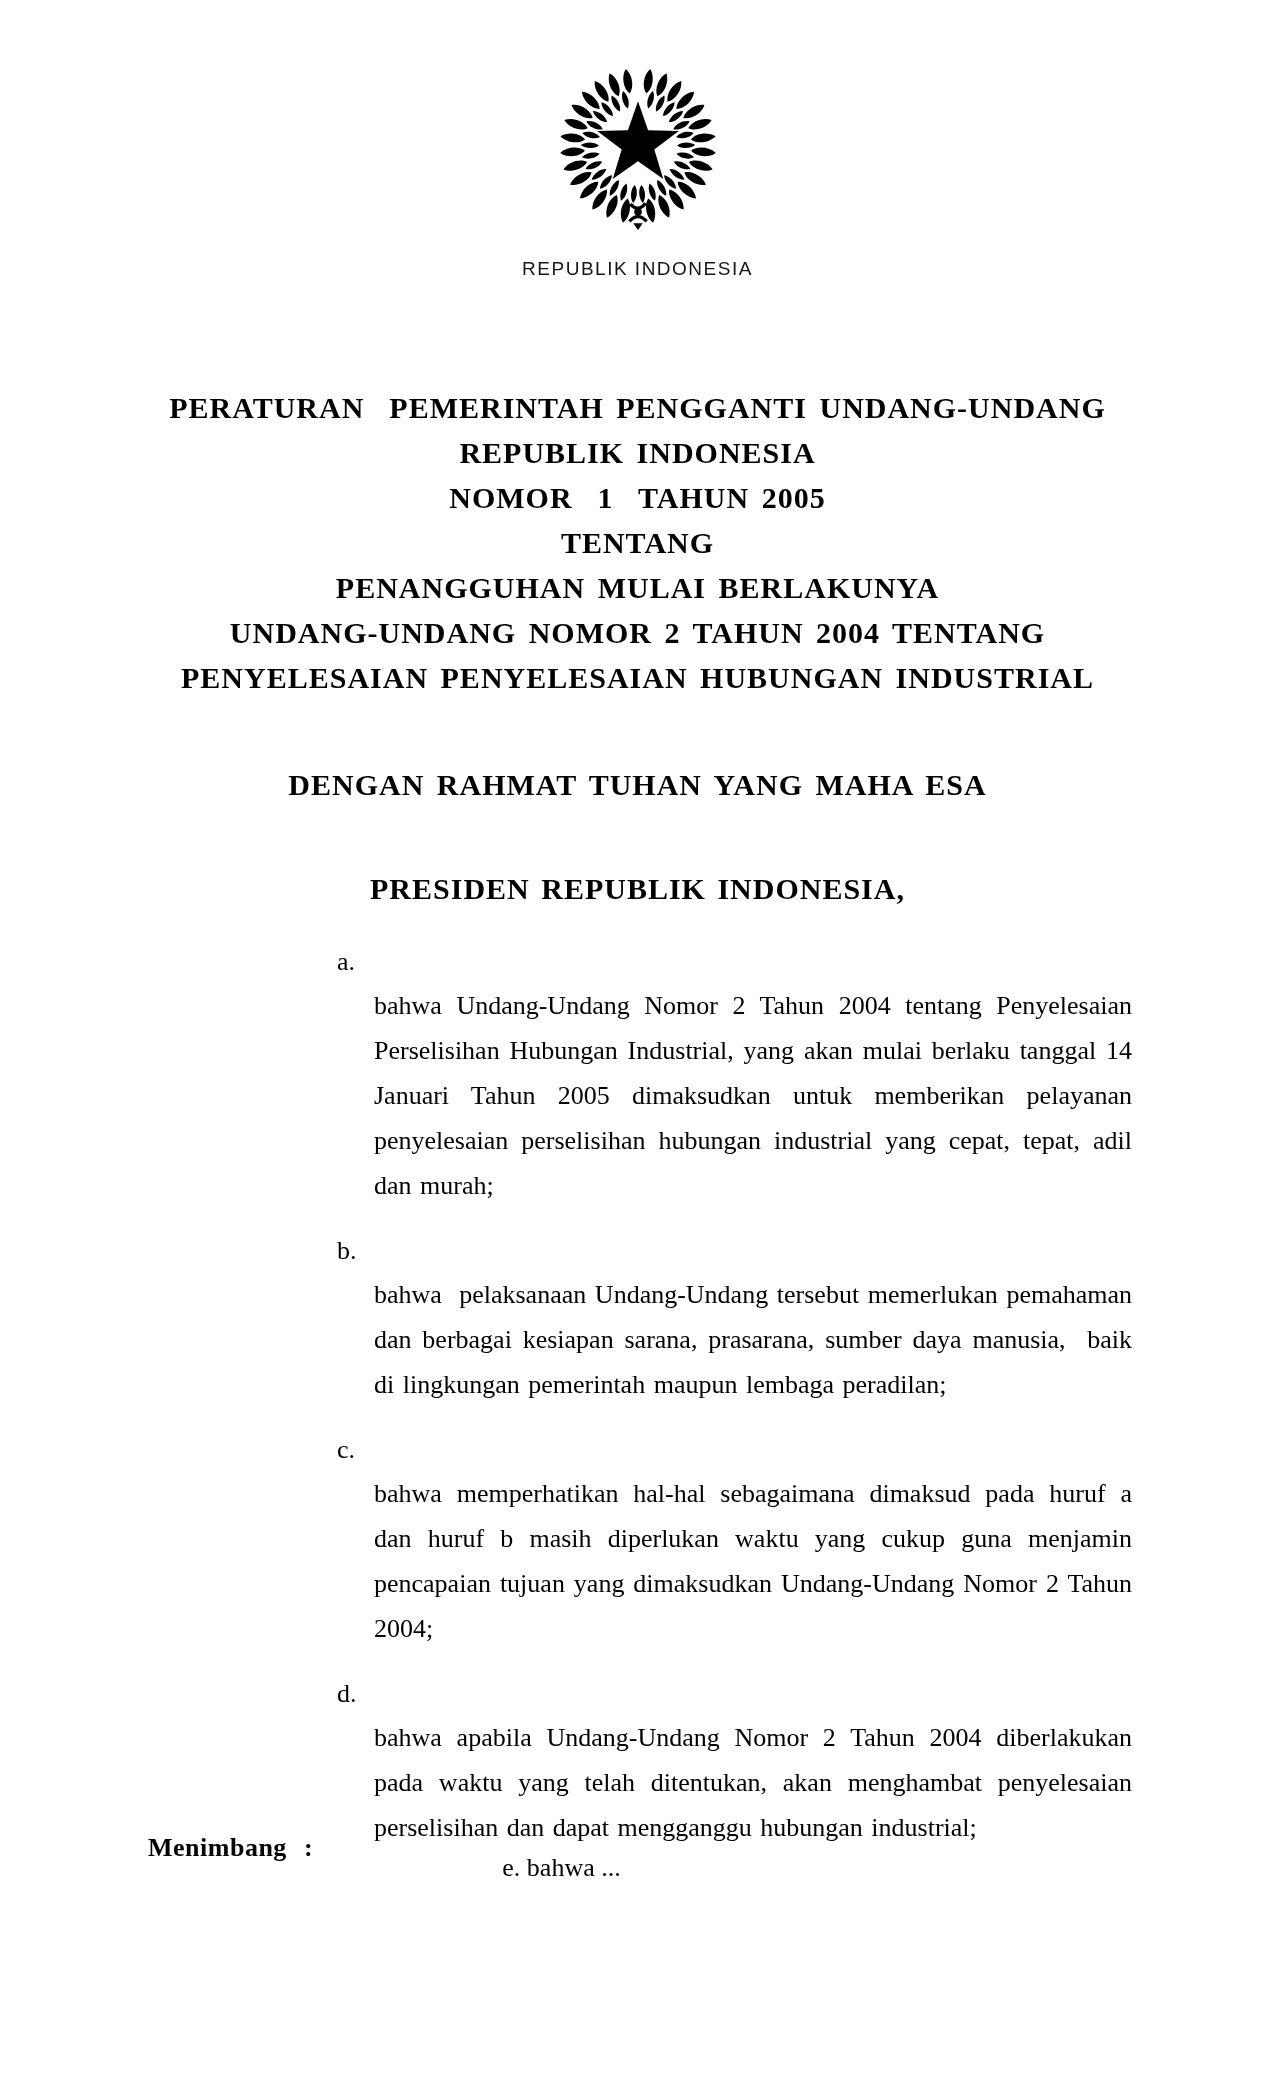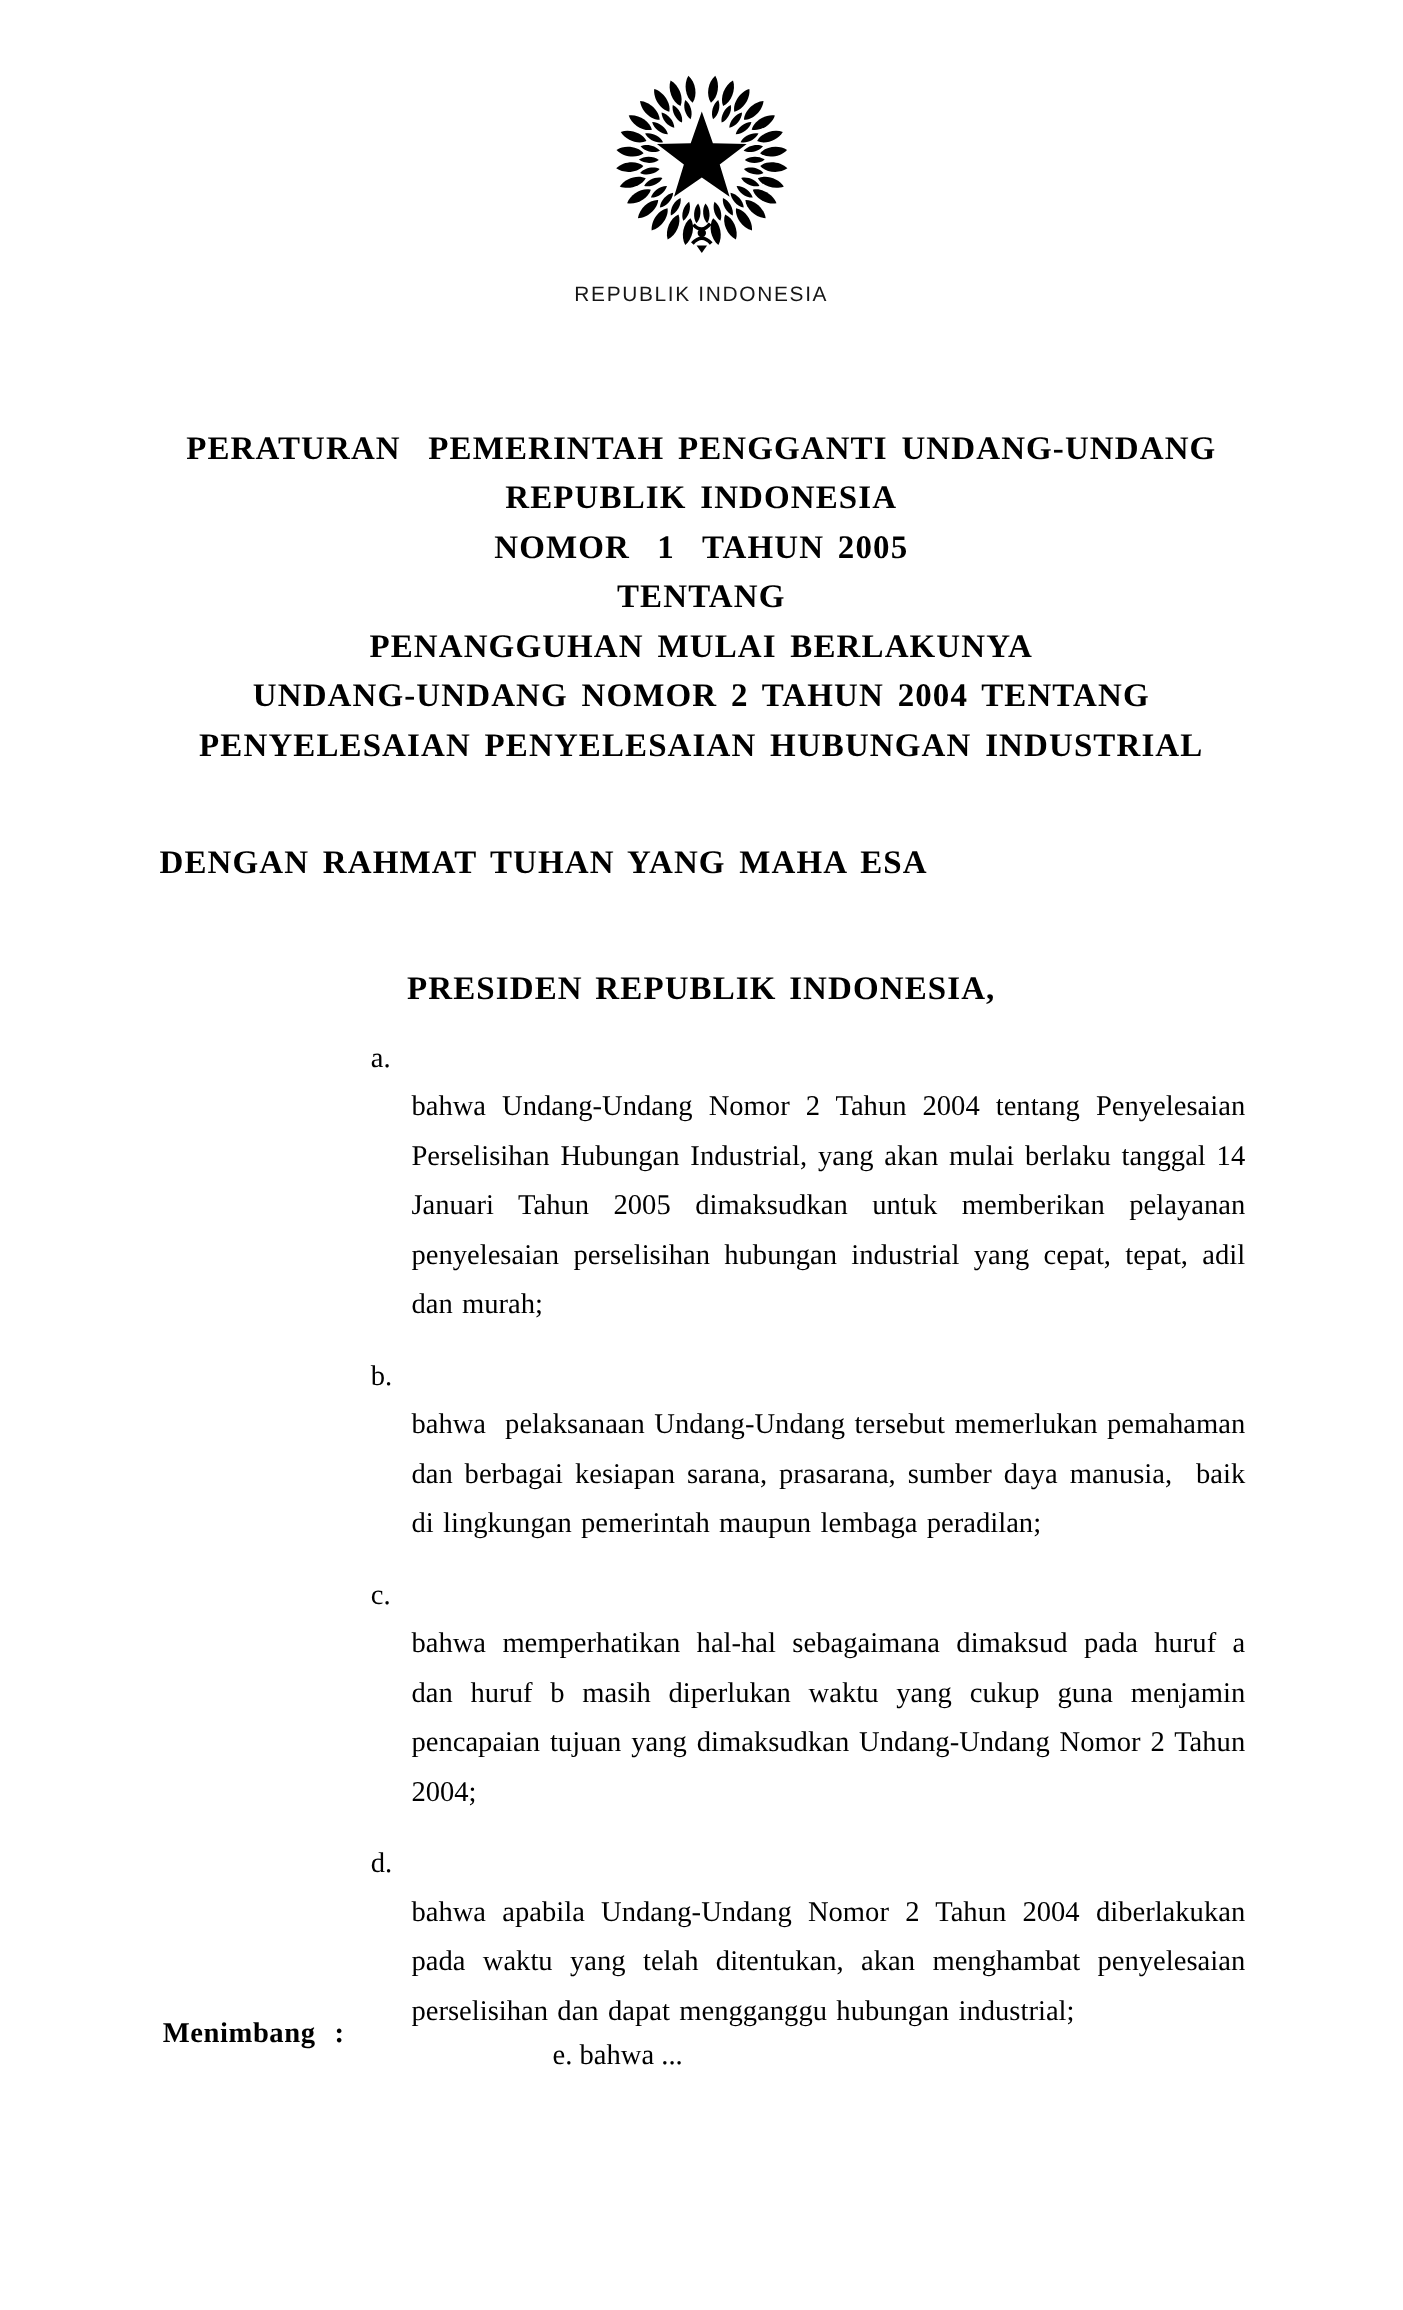--- a/index.html
+++ b/index.html
@@ -27,30 +27,29 @@
   }
   
   .title-block{
     position:absolute;top:385px;left:145px;width:985px;
     text-align:center;font-weight:bold;
     font-size:30px;line-height:45px;
     letter-spacing:1px;word-spacing:4px;
   }
   .invocation{
     position:absolute;top:762px;left:145px;width:985px;
-    text-align:left;font-weight:bold;
+    text-align:center;font-weight:bold;
     font-size:30px;letter-spacing:1px;word-spacing:4px;
     line-height:45px;
   }
   .authority{
     position:absolute;top:866px;left:145px;width:985px;
     text-align:center;font-weight:bold;
     font-size:30px;letter-spacing:1px;word-spacing:3px;
     line-height:45px;
-    margin-top:10px;
   }
   
   .considerations{
     position:absolute;top:939px;left:148px;width:990px;
     display:flex;align-items:flex-end;
     font-size:26px;line-height:45px;
   }
   .consider-label{flex:none;width:156px;font-weight:bold;letter-spacing:0.5px;}
   .consider-colon{flex:none;width:33px;font-weight:bold;}
   .items{flex:none;width:795px;list-style:none;margin:0;padding:0;}

